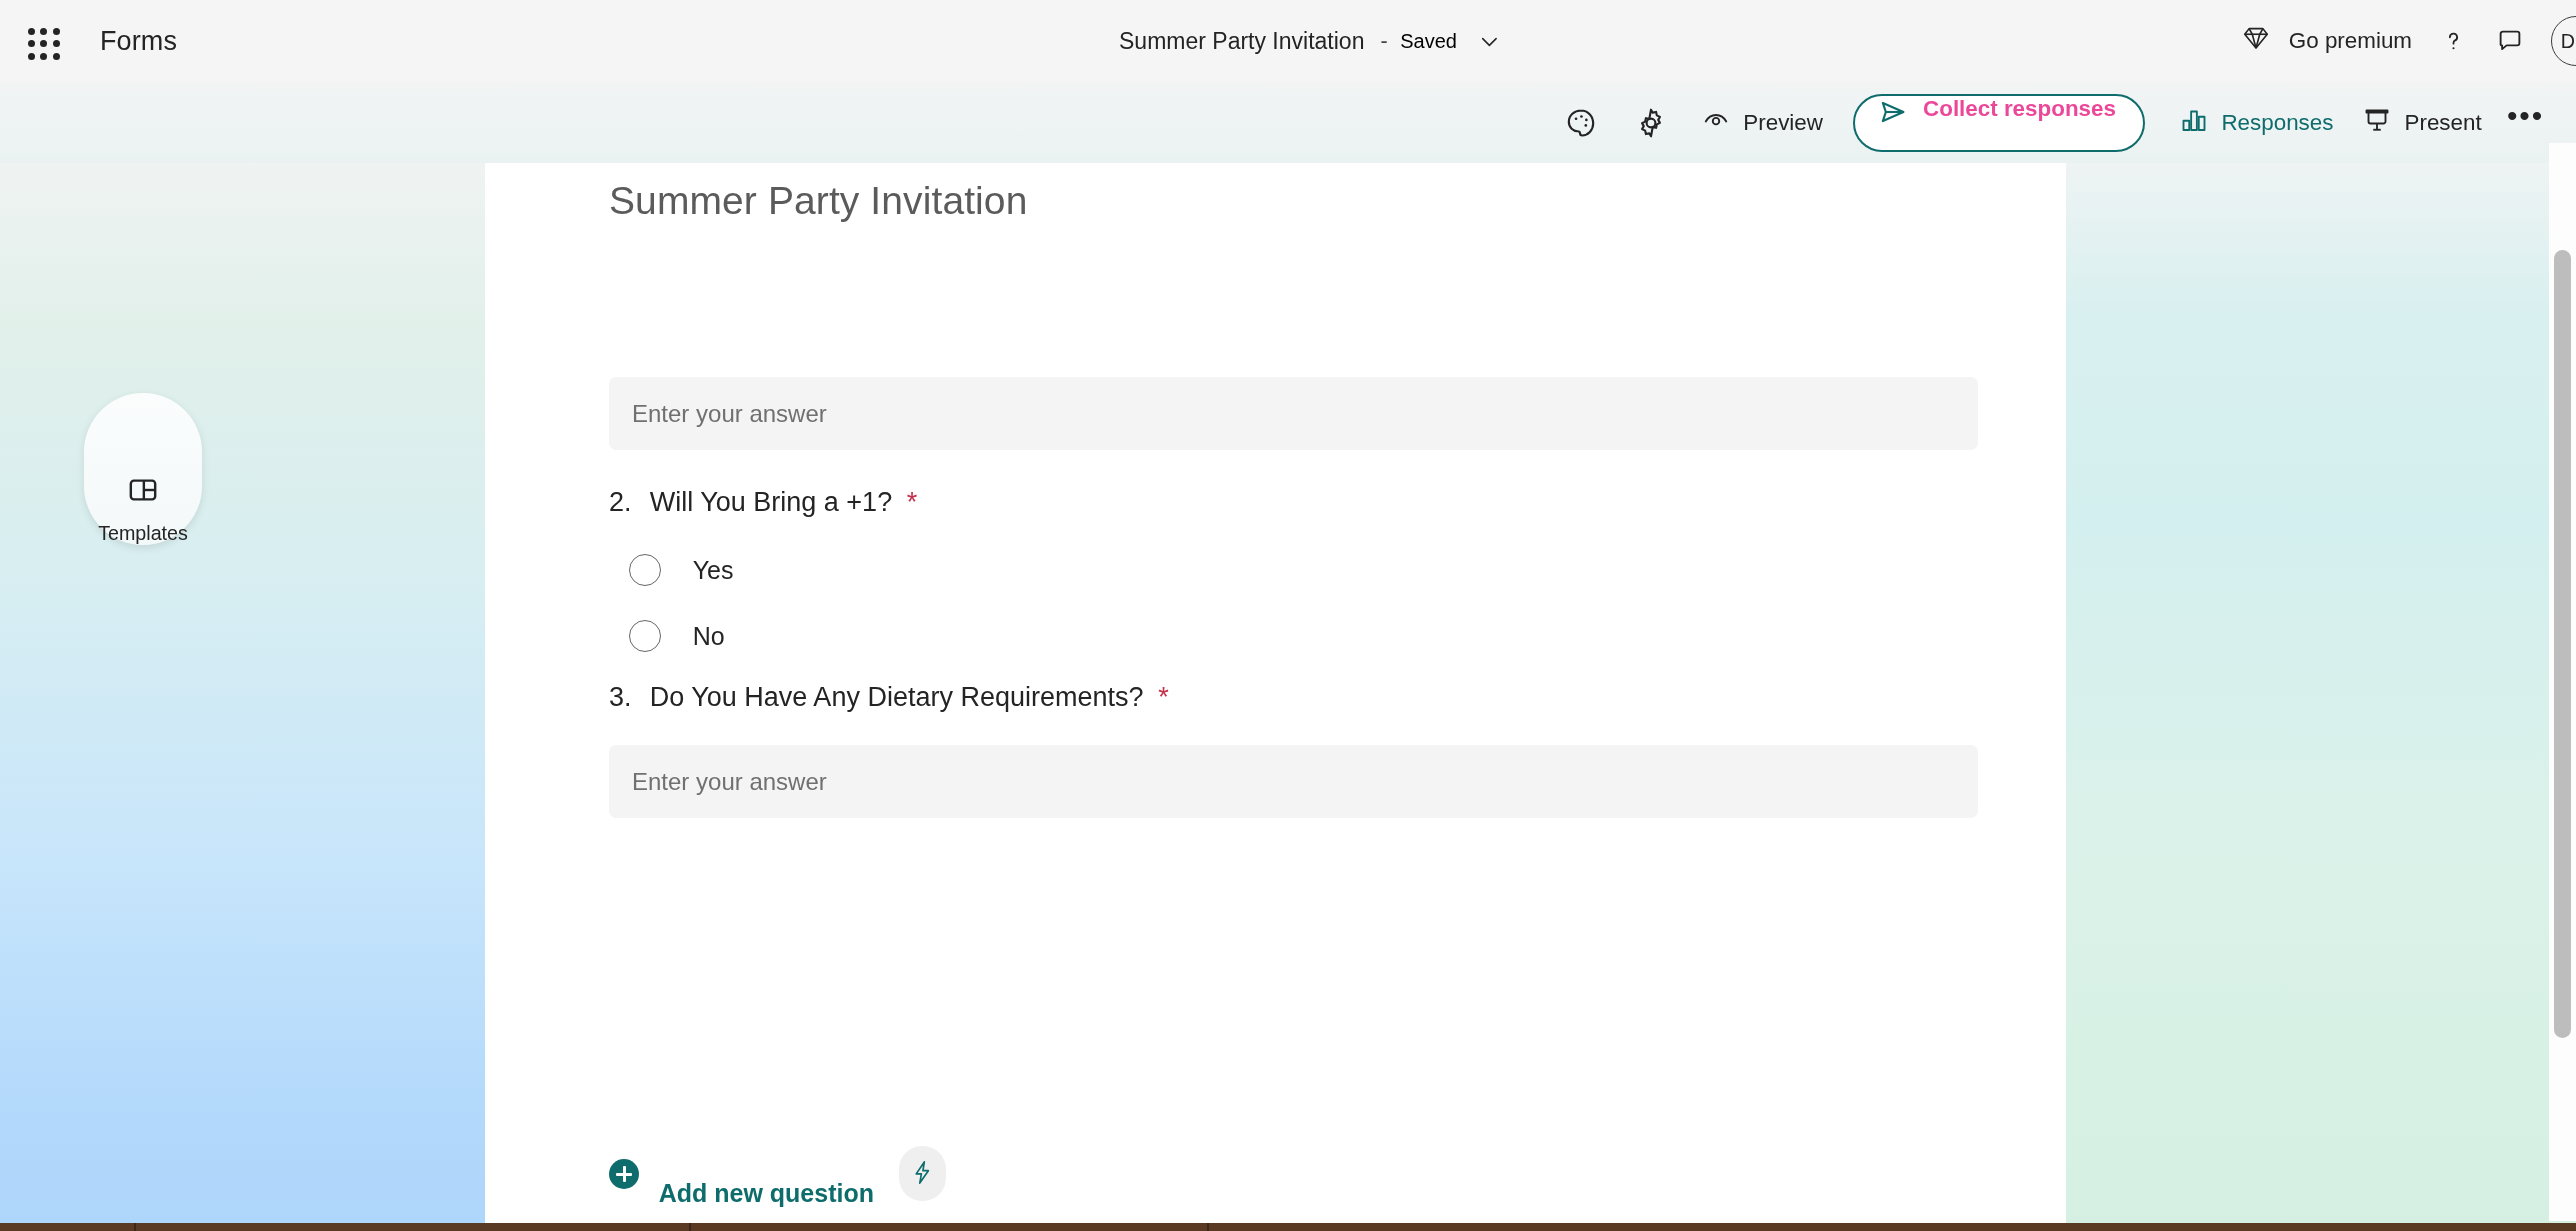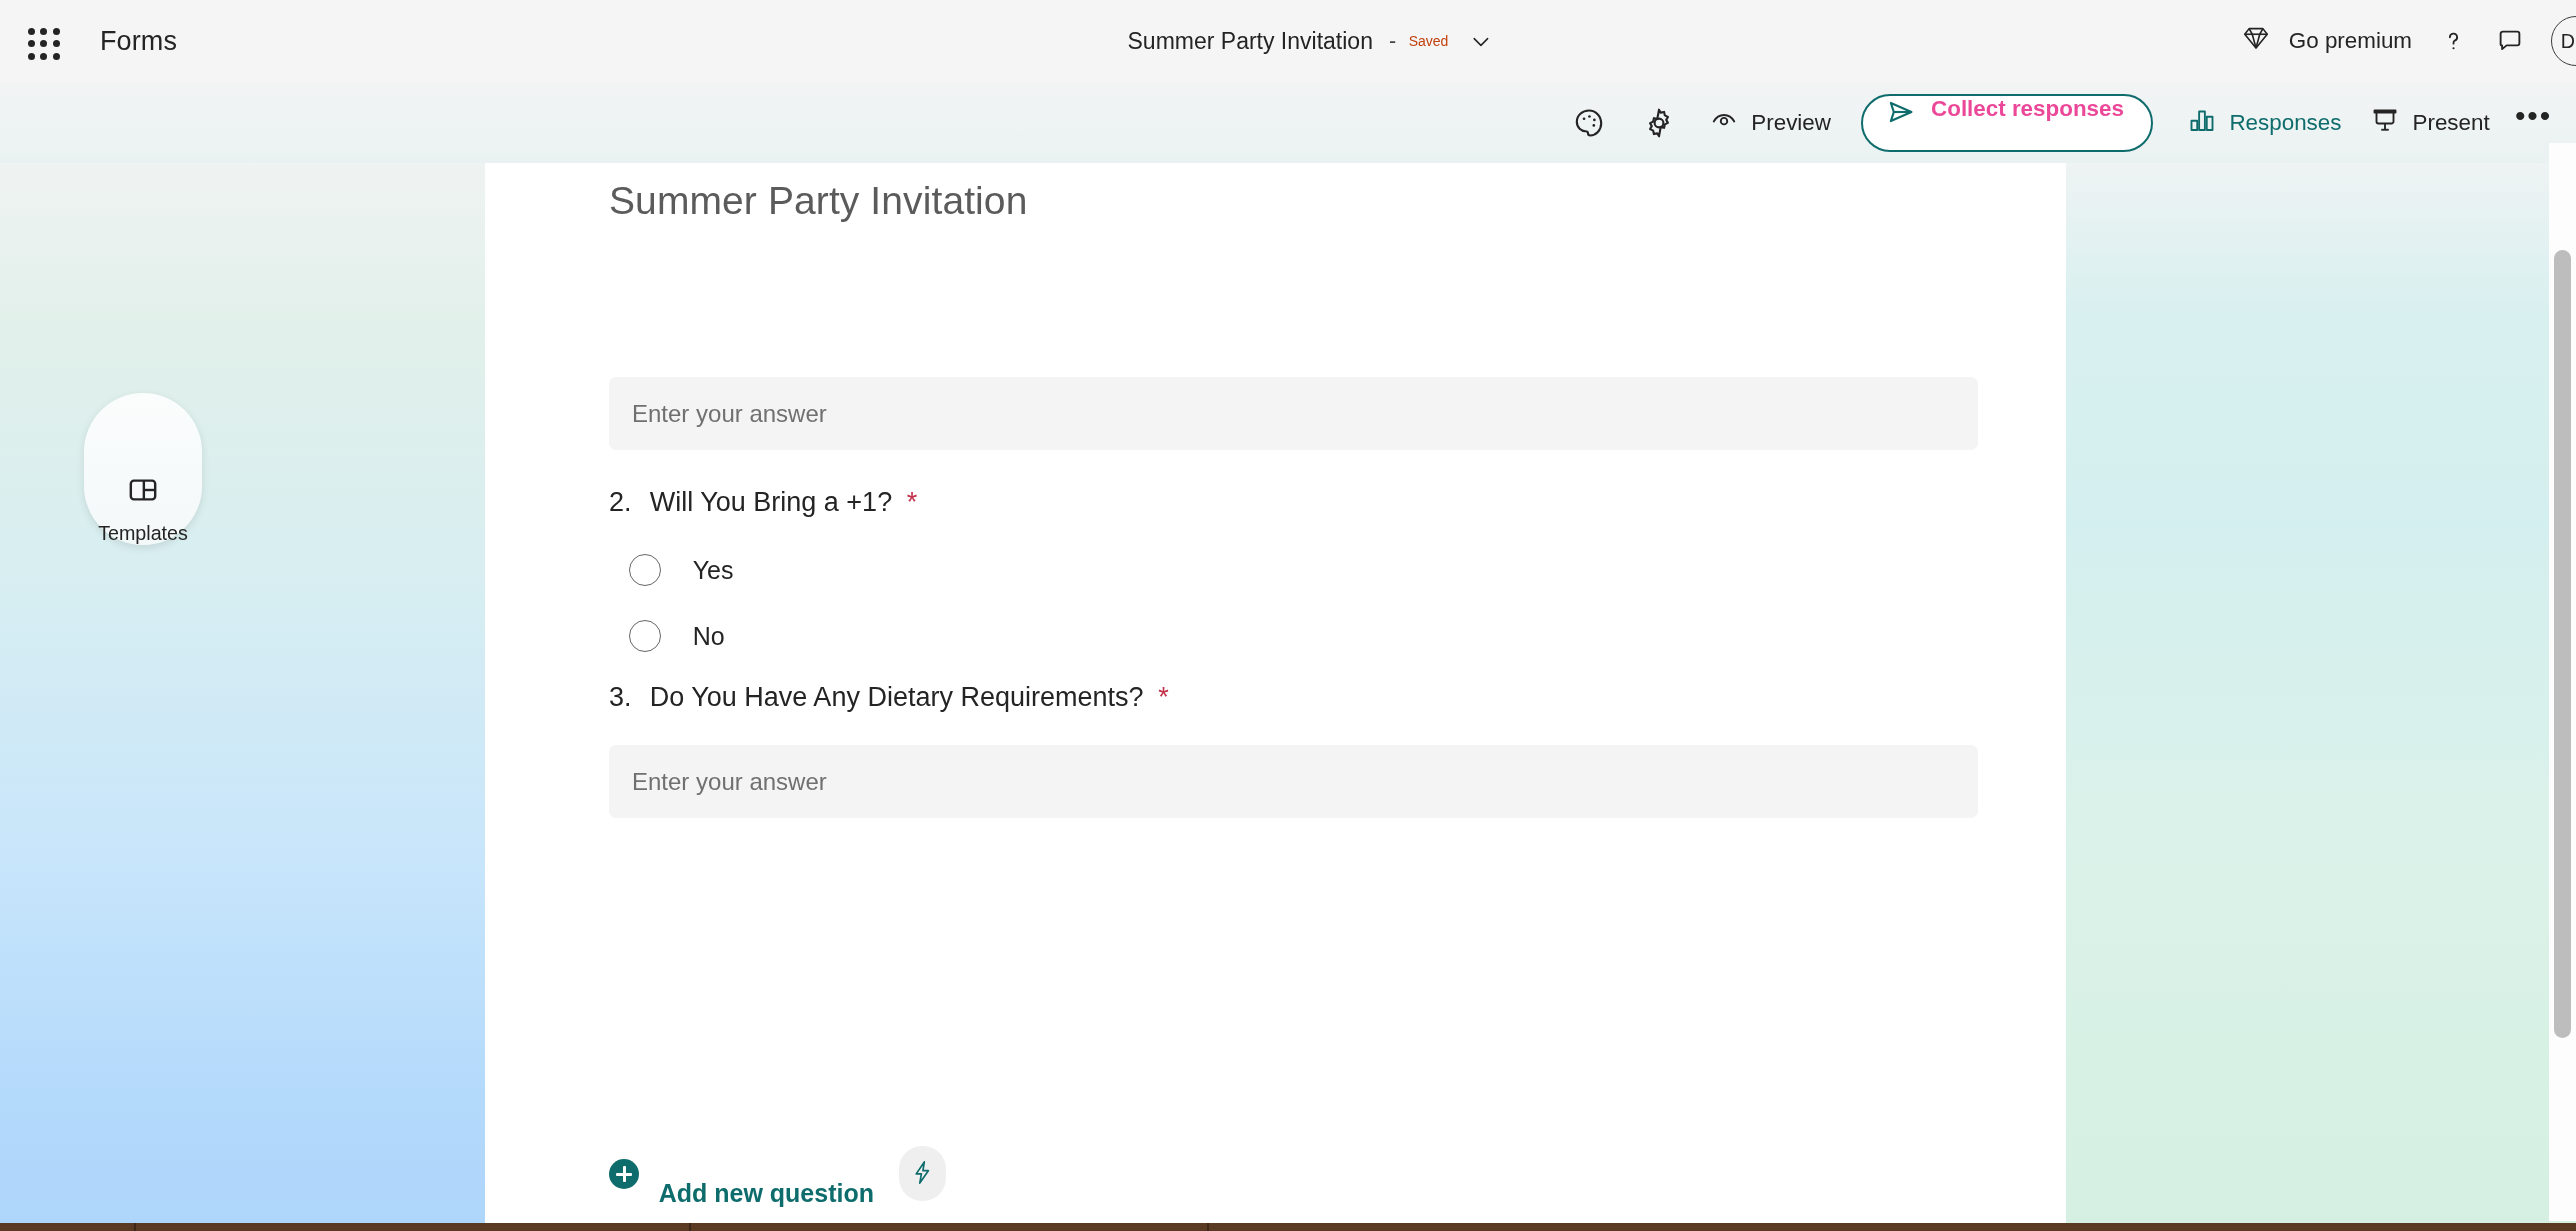--- a/index.html
+++ b/index.html
@@ -82,22 +82,22 @@
     cursor: pointer;
     padding: 5.4px 3.6px;
     border-radius: 3.6px;
   }
   .doc-dash {
     font-size: 21.5px;
     color: #424242;
     margin: 0 12.5px;
   }
   .doc-saved {
-    font-size: 14px;
-    color: #c2410c;
+    font-size: 20px;
+    color: #000000;
   }
   .doc-chev {
     margin-left: 19.7px;
     width: 25px; height: 25px;
     display: inline-flex;
     align-items: center;
     justify-content: center;
     cursor: pointer;
     color: #242424;
   }
@@ -149,21 +149,21 @@
   .cmdbar {
     position: absolute;
     left: 0; top: 82px;
     width: 2576px;
     height: 81px;
     background: linear-gradient(180deg, #f2f4f4 0%, #eef3f3 55%, #eaf2f1 100%);
     z-index: 35;
     display: flex;
     align-items: center;
     justify-content: flex-end;
-    padding-right: 13px;
+    padding-right: 21px;
     box-sizing: border-box;
     gap: 0;
   }
   .cmd-icon {
     width: 63px; height: 55px;
     display: flex;
     align-items: center;
     justify-content: center;
     border-radius: 5.4px;
     cursor: pointer;

